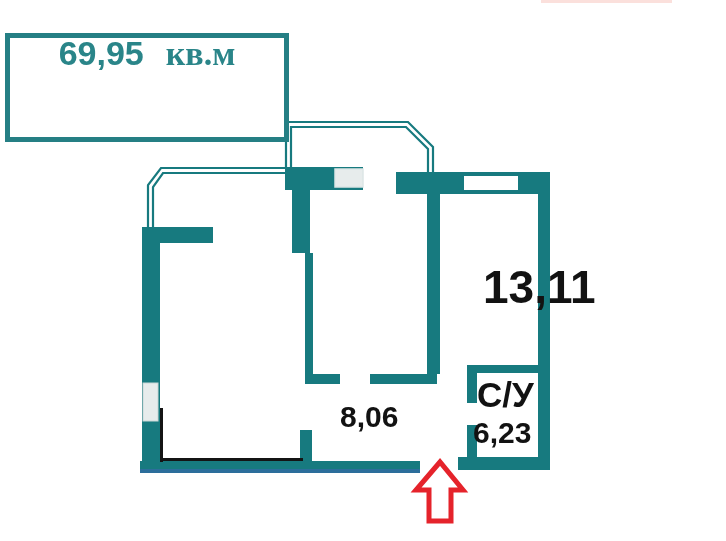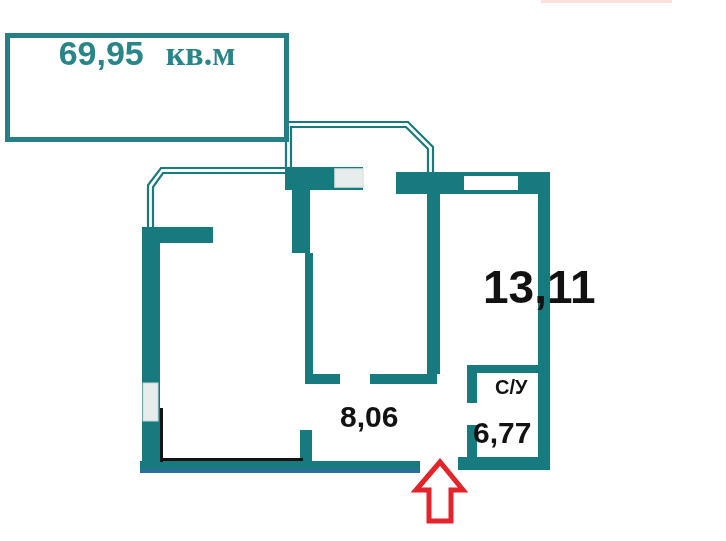--- a/index.html
+++ b/index.html
@@ -12,21 +12,21 @@
     position:absolute;color:#121212;font-weight:bold;line-height:1;
     font-family:"Liberation Sans",sans-serif;white-space:nowrap;
   }
   .lbl-330 {left:318px;top:127px;font-size:34px;}
   .lbl-370 {left:163px;top:173px;font-size:31px;}
   .lbl-1514{left:320px;top:252px;font-size:36px;}
   .lbl-1311{left:443px;top:264px;font-size:46px;margin-left:40px;}
   .lbl-kn  {left:181px;top:305px;font-size:30px;letter-spacing:1px;}
   .lbl-ka  {left:188px;top:343px;font-size:30px;}
   .lbl-806 {left:340px;top:402px;font-size:30px;}
-  .lbl-su  {left:462px;top:377px;font-size:20px;padding-left:33px;}
+  .lbl-su  {left:477px;top:377px;font-size:35px;}
   .lbl-427 {left:473px;top:418px;font-size:30px;}
   #title-box{
     position:absolute;left:5px;top:33px;width:274px;height:99px;
     border:5px solid #257f84;background:#ffffff;text-align:center;
   }
   #title-line1{
     margin-top:7px;font-family:"Liberation Serif",serif;font-weight:bold;
     font-size:38px;line-height:1.1;color:#2a8589;letter-spacing:1px;white-space:nowrap;
   }
   #title-line2{
@@ -106,15 +106,15 @@
     <polygon points="440,462 416,490 429,490 429,521 451,521 451,490 463,490" fill="#ffffff" stroke="#e5232b" stroke-width="5" stroke-linejoin="miter"></polygon>
   </svg>
 
   <div id="title-box">
     <div id="title-line2"><span id="area-value">69,95</span><span id="area-unit">кв.м</span></div>
   </div>
 
   <div class="room-label lbl-1311">13,11</div>
   <div class="room-label lbl-806">8,06</div>
   <div class="room-label lbl-su">С/У</div>
-  <div class="room-label lbl-427">6,77</div>
+  <div class="room-label lbl-427">6,23</div>
 
 </div>
 
 </body></html>

